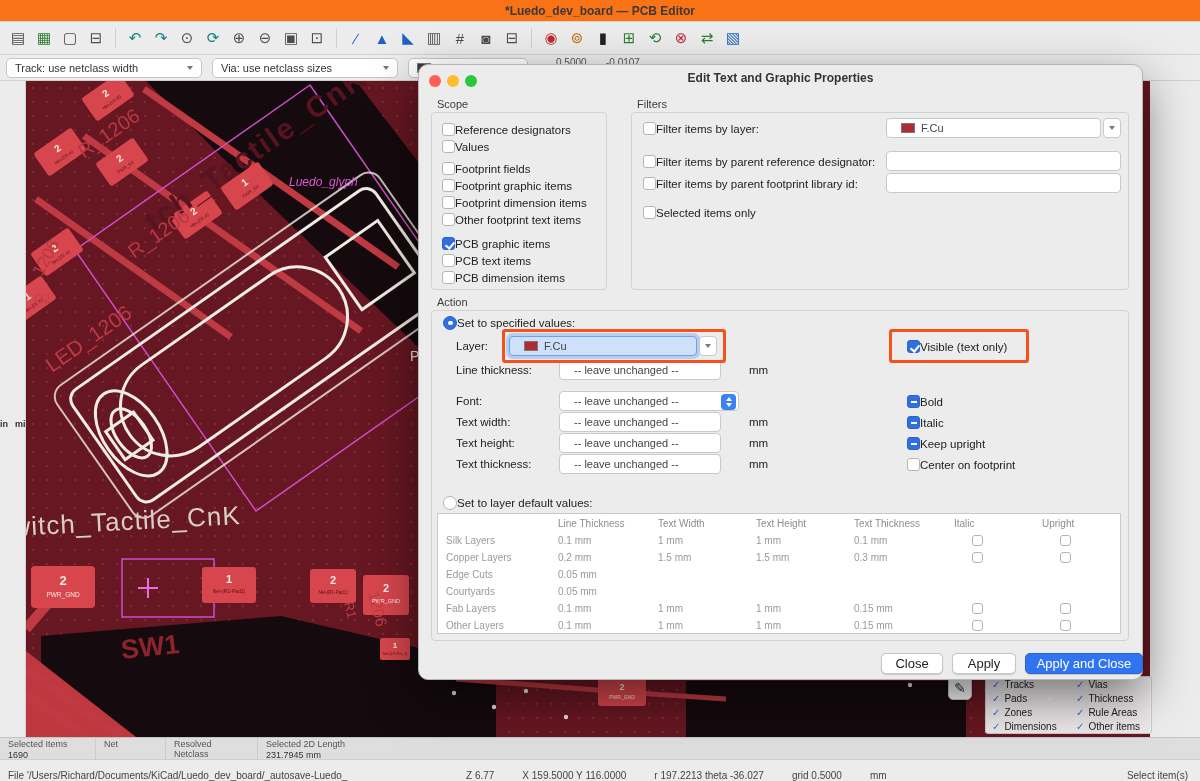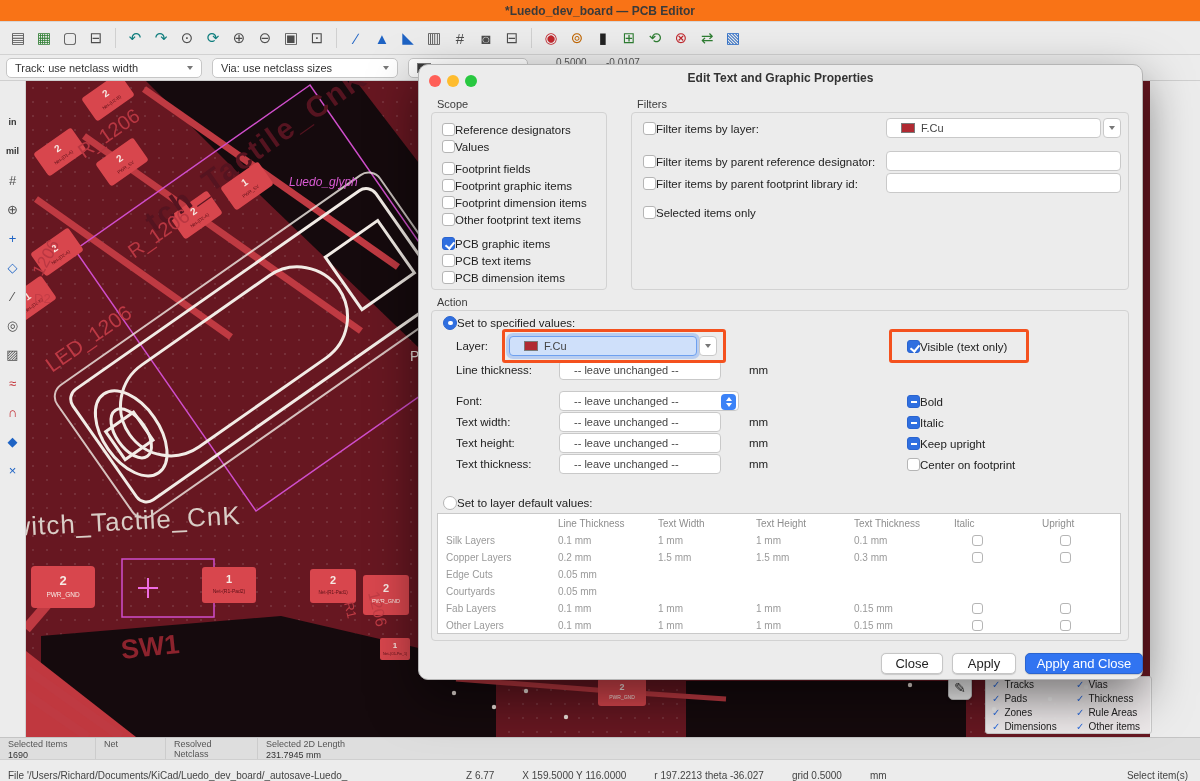--- a/index.html
+++ b/index.html
@@ -25,21 +25,21 @@
   .subtoolbar { position:absolute; left:0; top:55px; width:1200px; height:26px; background:#ececec;
               border-bottom:1px solid #cfcfcf; display:flex; align-items:center; padding:0 6px; gap:10px; }
   .combo { height:20px; background:#fff; border:1px solid #c6c6c6; border-radius:5px; display:flex;
            align-items:center; padding:0 8px; font-size:11px; color:#333; position:relative; }
   .combo .carets { margin-left:auto; padding-left:10px; display:flex; flex-direction:column; gap:1px; }
   .tri-dn { width:0;height:0;border-left:3px solid transparent;border-right:3px solid transparent;border-top:4px solid #777; }
   .swatch { width:14px; height:10px; border:1px solid #7a7a7a; display:inline-block; margin-right:6px; flex:none; }
   .readout { position:absolute; top:2px; font-size:10px; color:#555; }
 
   .lefttoolbar { position:absolute; left:0; top:81px; width:26px; height:656px; background:#ececec;
-              border-right:1px solid #d2d2d2; display:flex; flex-direction:column; align-items:center;
+              border-right:1px solid #d2d2d2; display:flex; flex-direction:row; align-items:center;
               padding-top:30px; gap:7px; }
 
   
   .canvas { position:absolute; left:26px; top:81px; width:1124px; height:656px; background:#671721;
             background-image:radial-gradient(rgba(255,255,255,0.10) 1px, transparent 1.4px);
             background-size:14px 14px; overflow:hidden; }
   .rightpanel { position:absolute; left:1150px; top:81px; width:50px; height:656px; background:#e9e9e9;
             border-left:1px solid #c6c6c6; font-size:10px; color:#444; }
   .fragment { position:absolute; left:4px; }
 

